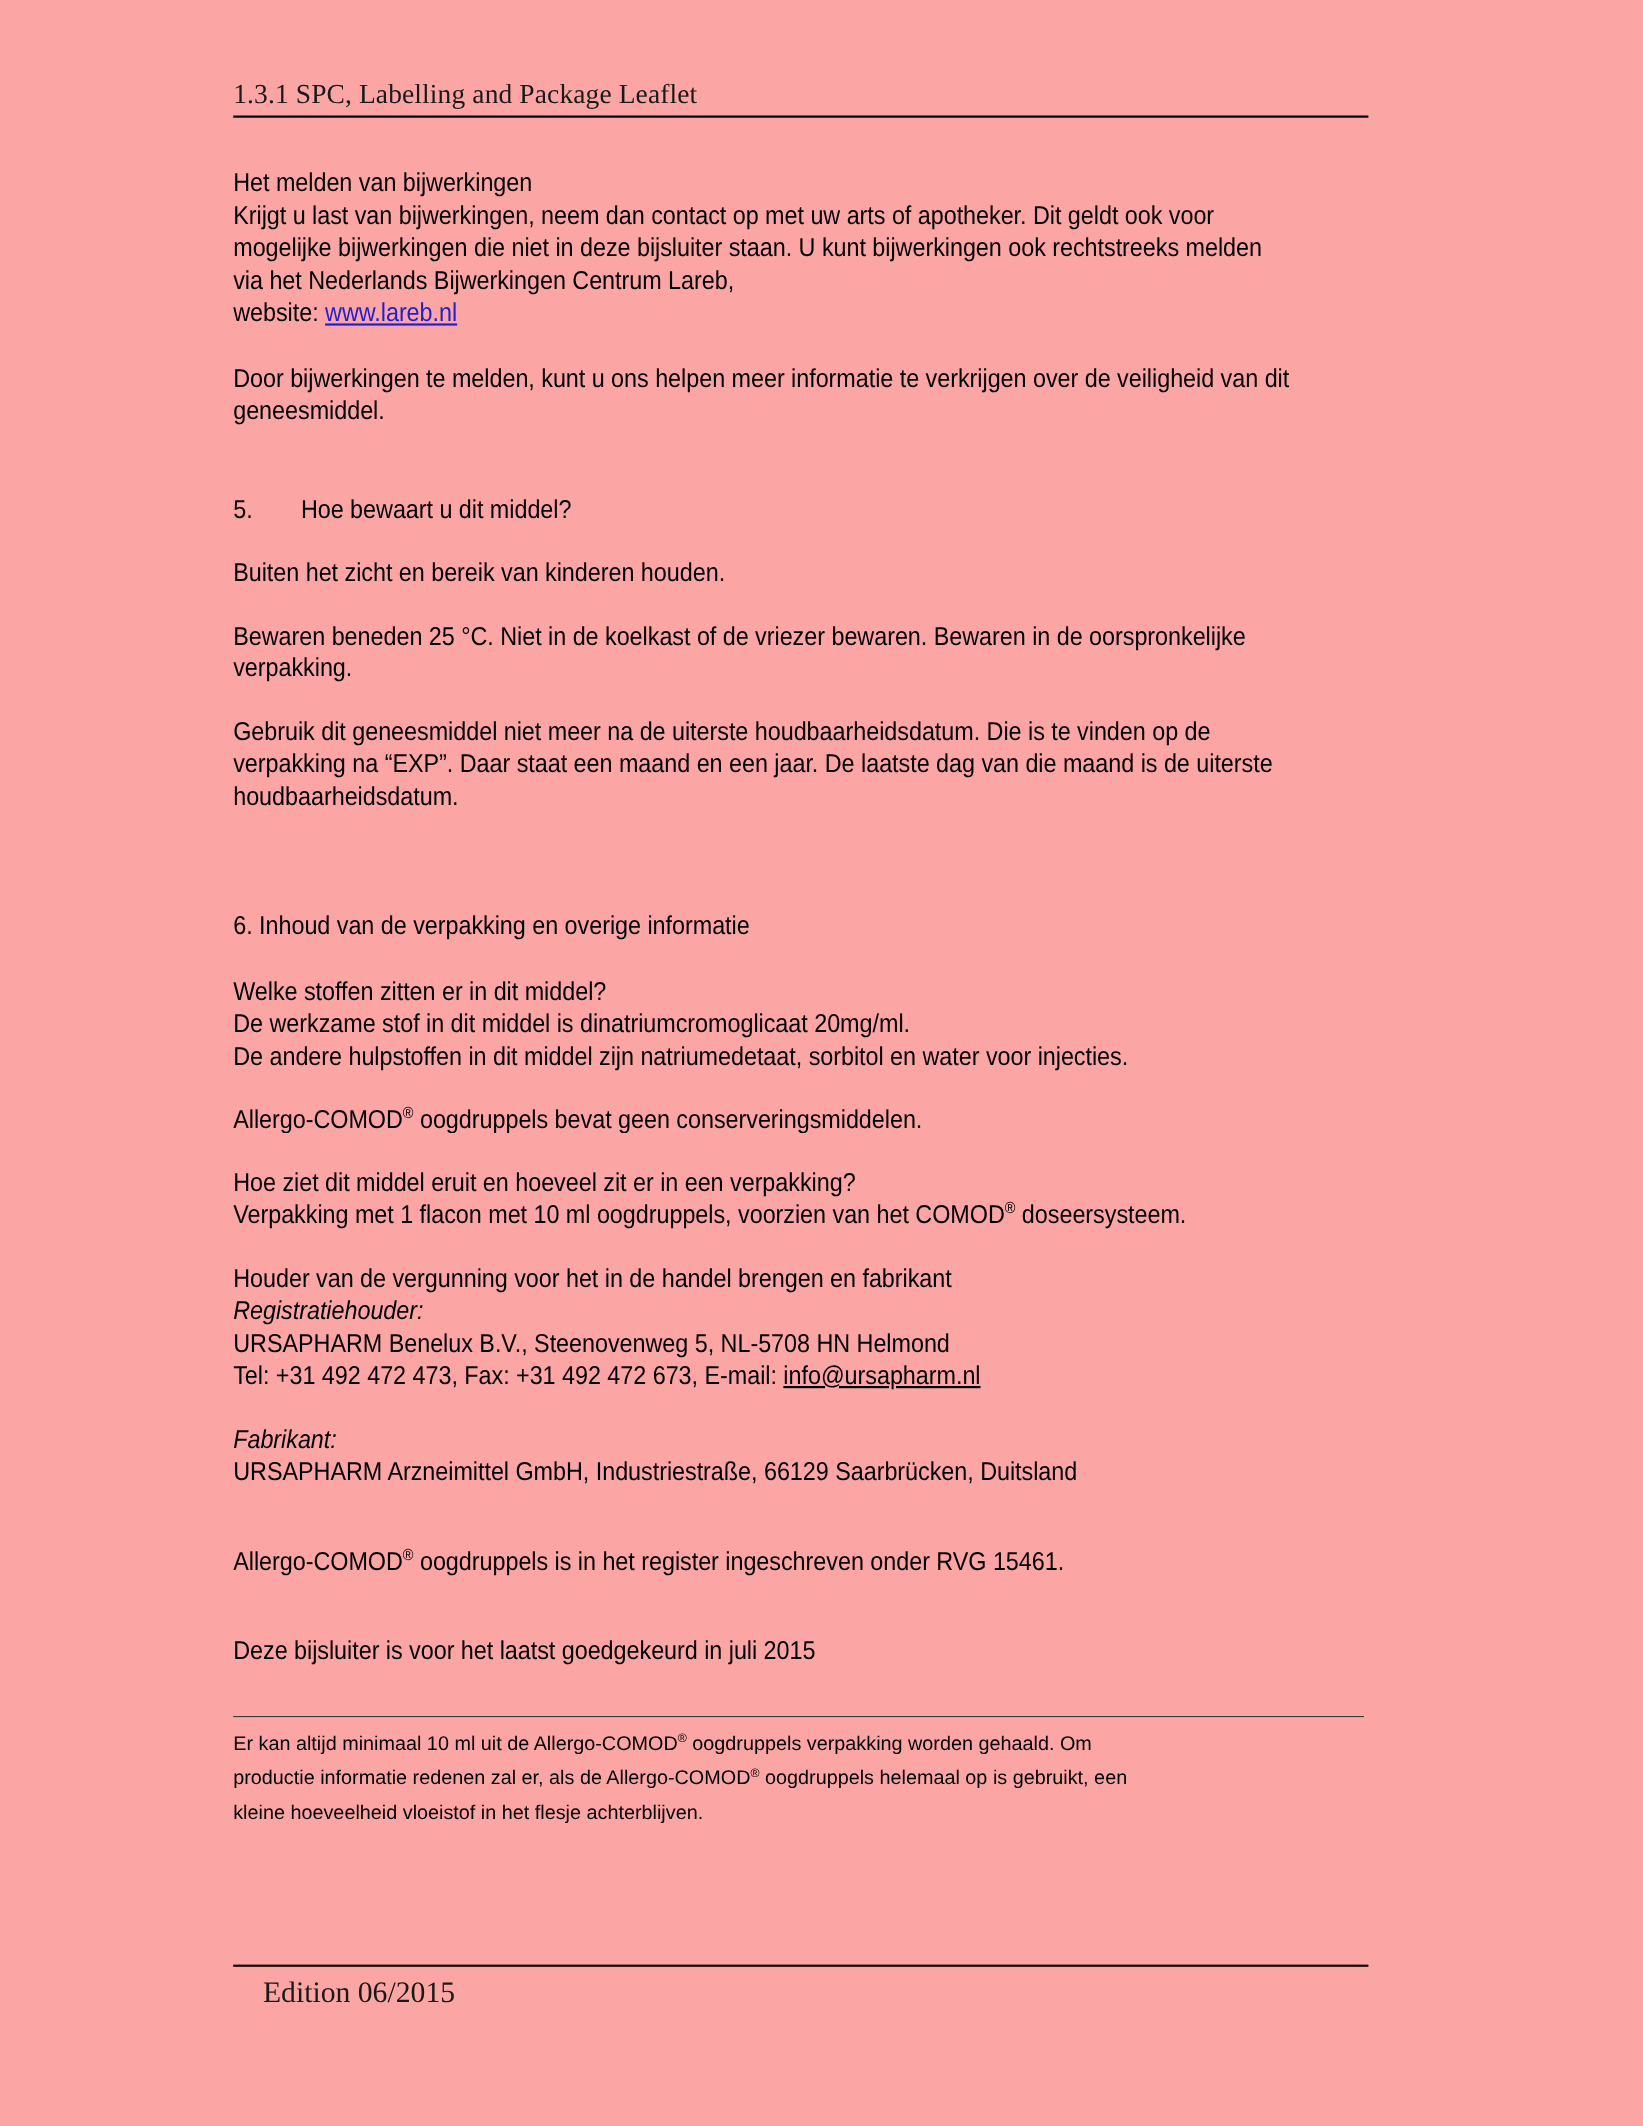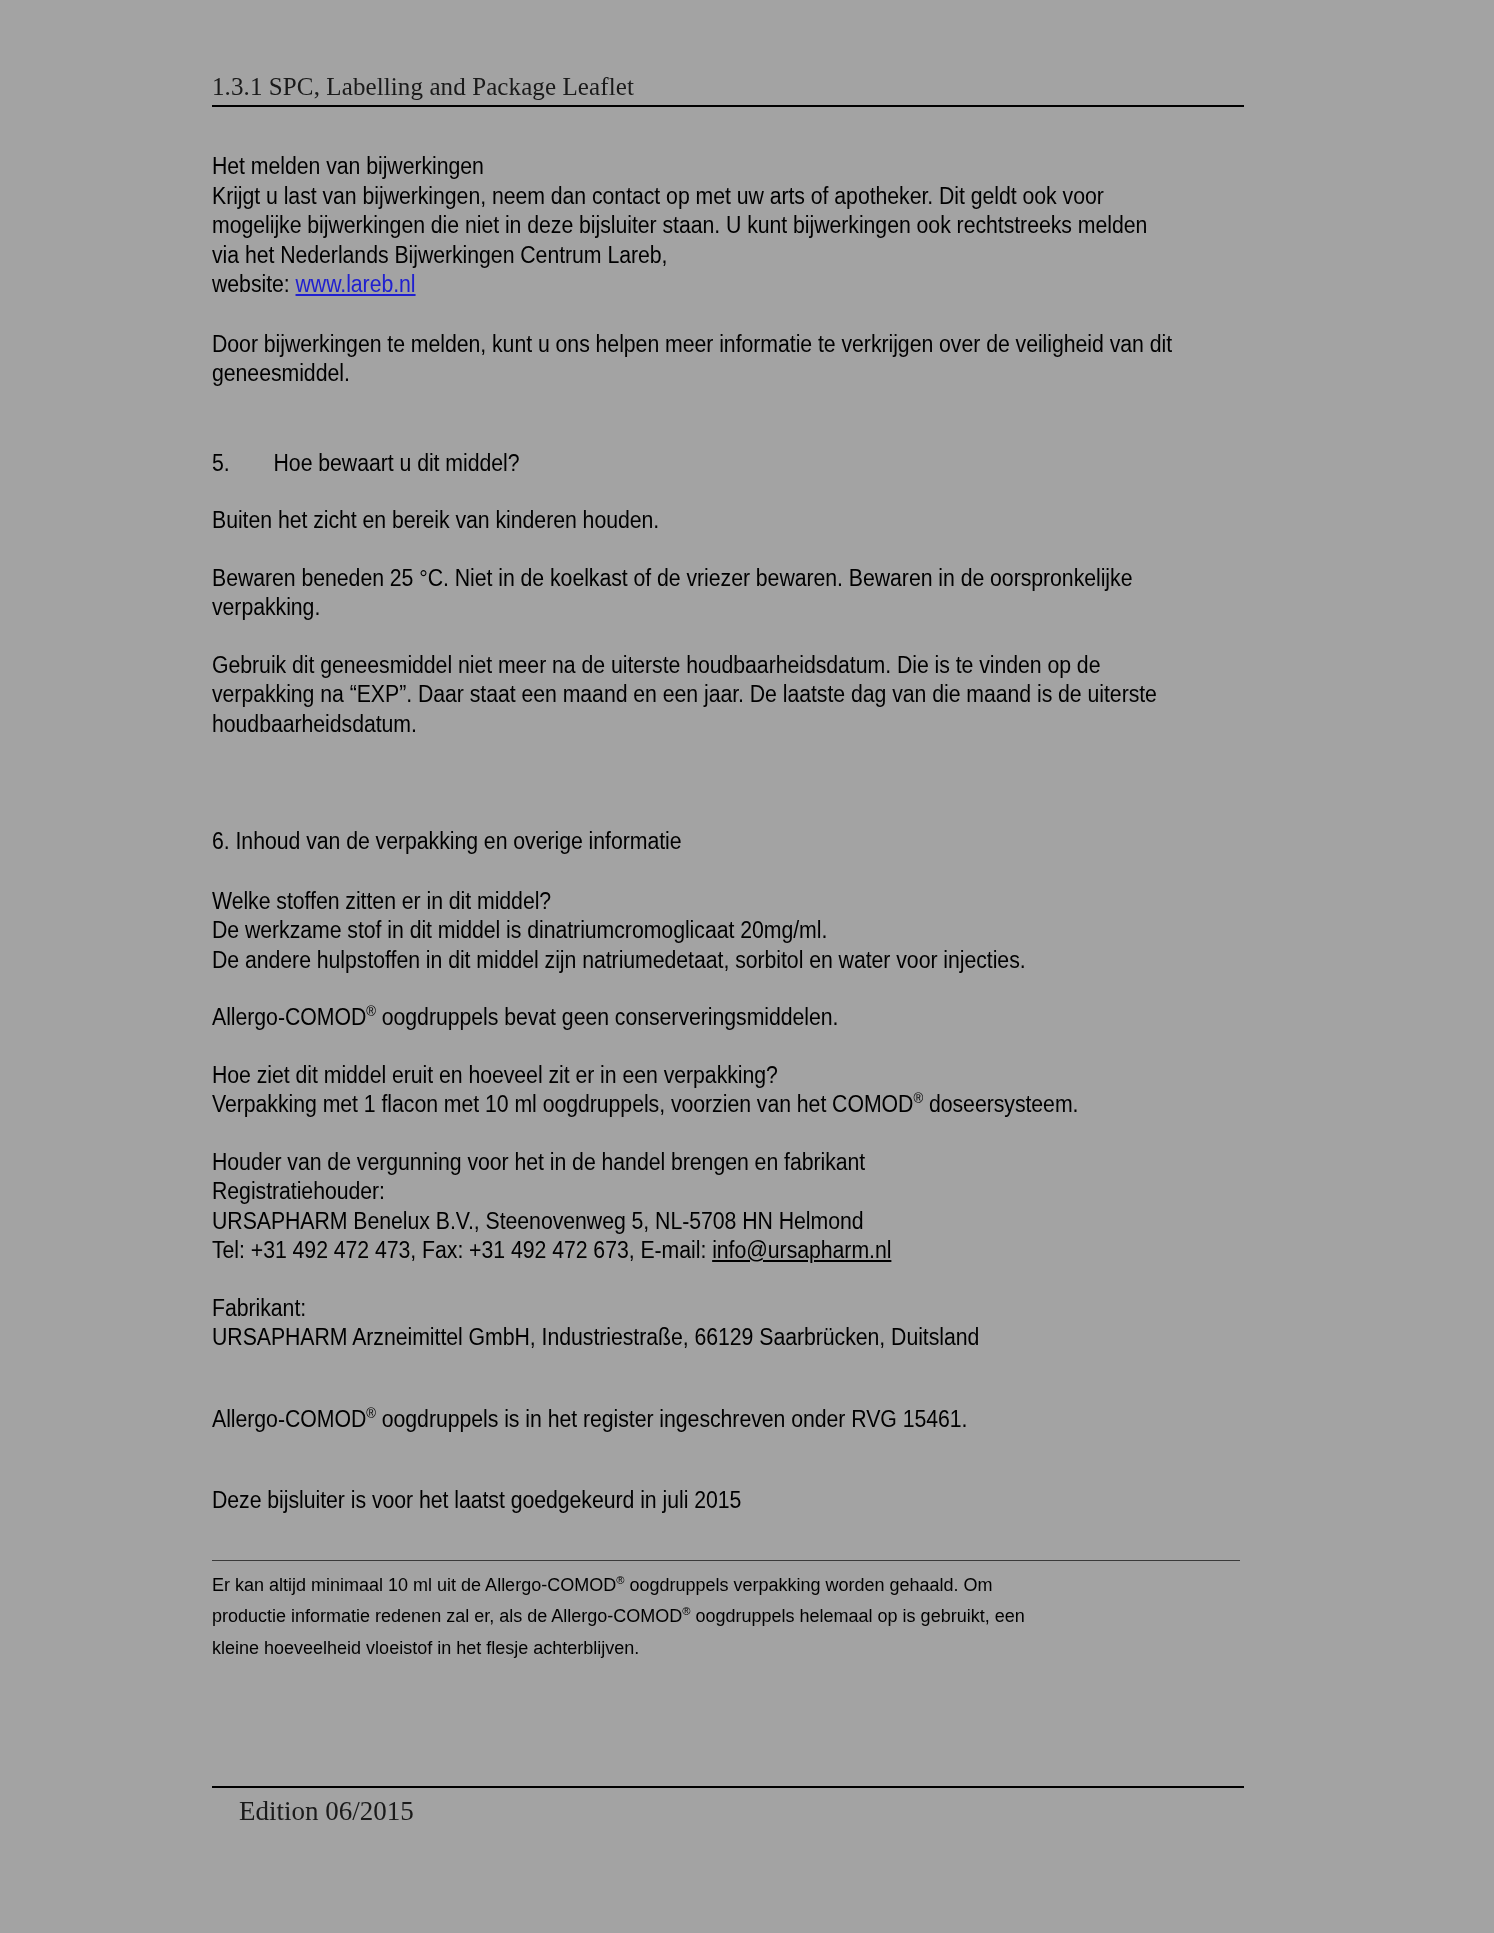--- a/index.html
+++ b/index.html
@@ -4,21 +4,21 @@
 <style>
   html, body {
     margin: 0;
     padding: 0;
     background: #ffffff;
   }
   .page {
     position: relative;
     width: 1494px;
     height: 1933px;
-    background: #a3a3a3;
+    background: #fca5a5;
     box-sizing: border-box;
     font-family: "Liberation Sans", sans-serif;
     color: #000000;
     overflow: hidden;
   }
 
   
   .doc-header {
     position: absolute;
     left: 212px;
@@ -57,21 +57,21 @@
   }
   
   .narrow {
     display: block;
     transform: scaleX(0.905);
     transform-origin: left top;
     width: 110.5%;
   }
 
   .b { font-weight: normal; }
-  .i { }
+  .i { font-style: italic; }
   .sp-28 { height: 28px; }
   .sp-30 { height: 30px; }
   .sp-44 { height: 44px; }
   .sp-52 { height: 52px; }
   .sp-60 { height: 60px; }
 
   a.link-blue {
     color: #2020d0;
     text-decoration: underline;
   }

